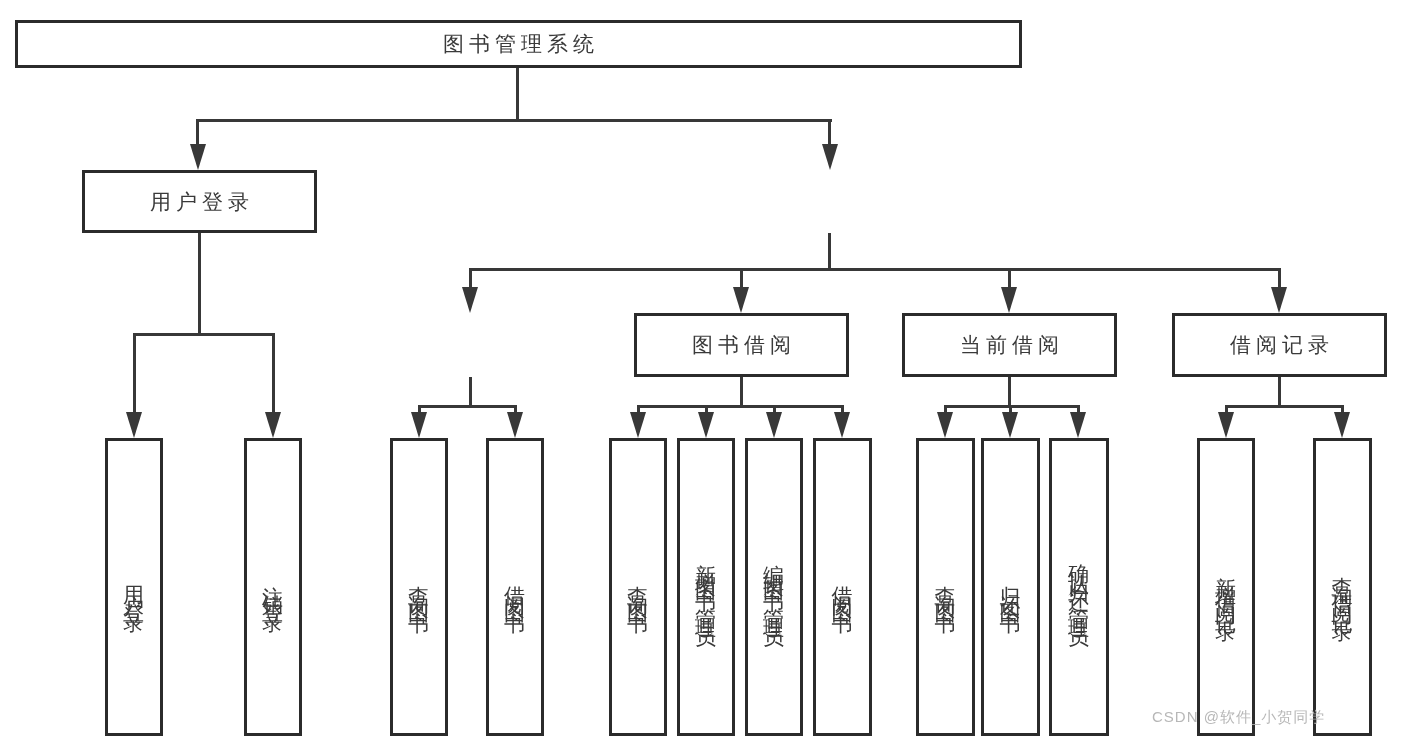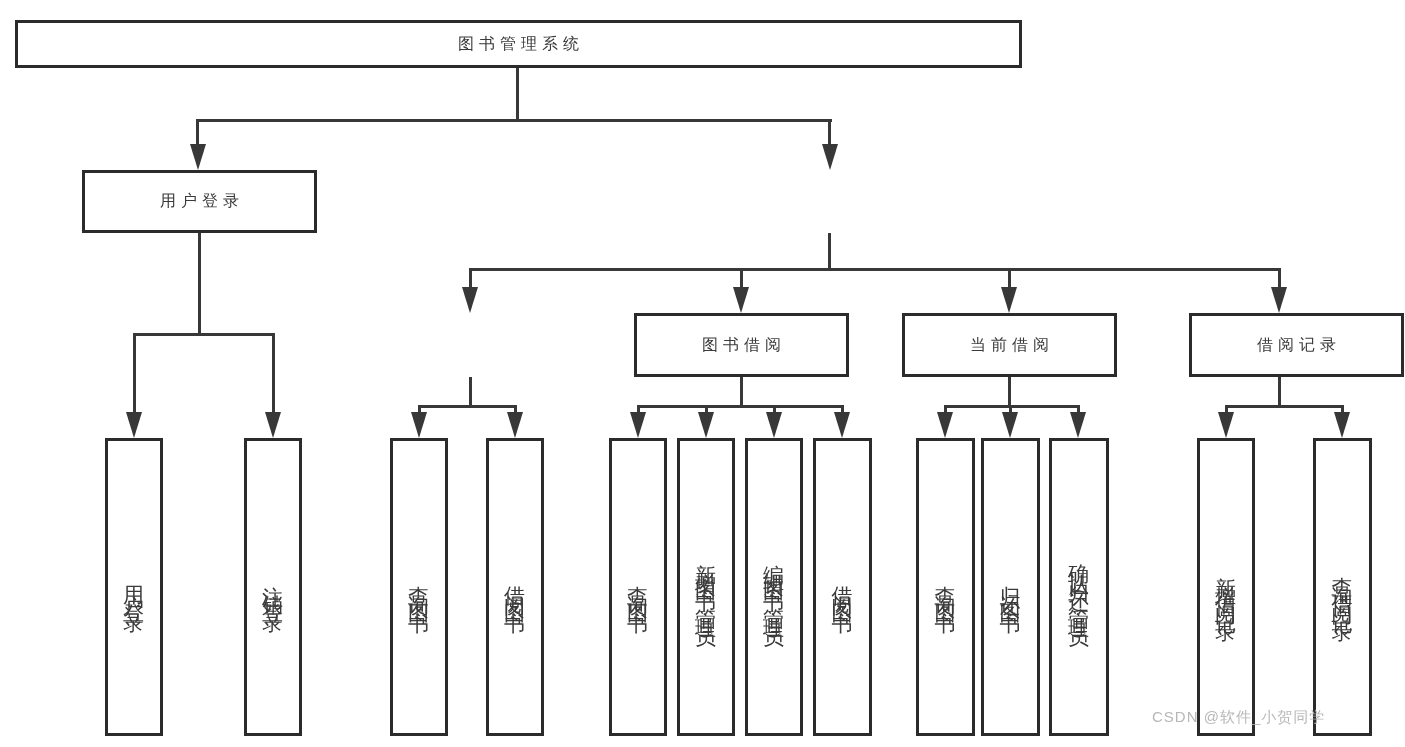--- a/index.html
+++ b/index.html
@@ -19,21 +19,21 @@
     position: absolute;
     box-sizing: border-box;
     border: 3px solid #2b2b2b;
     background: #ffffff;
     display: flex;
     align-items: center;
     justify-content: center;
     color: #3a3a3a;
   }
   .hbox {
-    font-size: 16px;
+    font-size: 21px;
     letter-spacing: 5px;
     text-indent: 5px; 
     white-space: nowrap;
   }
   .vbox { padding: 4px 0; }
   .vtext {
     writing-mode: vertical-rl;
     text-orientation: mixed;
     font-size: 21px;
     line-height: 1;
@@ -74,21 +74,21 @@
   <div class="hbox" style="left:15px; top:20px; width:1007px; height:48px;">图书管理系统</div>
 
   <div class="hbox" style="left:82px; top:170px; width:235px; height:63px;">用户登录</div>
 
 
 
   <div class="hbox" style="left:634px; top:313px; width:215px; height:64px;">图书借阅</div>
 
   <div class="hbox" style="left:902px; top:313px; width:215px; height:64px;">当前借阅</div>
 
-  <div class="hbox" style="left:1172px; top:313px; width:215px; height:64px;margin-left:17px;">借阅记录</div>
+  <div class="hbox" style="left:1172px; top:313px; width:215px; height:64px;">借阅记录</div>
 
   <div class="vbox" style="left:105px; top:438px; width:58px; height:298px;">
     <span class="vtext">用户登录</span>
   </div>
 
   <div class="vbox" style="left:244px; top:438px; width:58px; height:298px;">
     <span class="vtext">注销登录</span>
   </div>
 
   <div class="vbox" style="left:390px; top:438px; width:58px; height:298px;">

